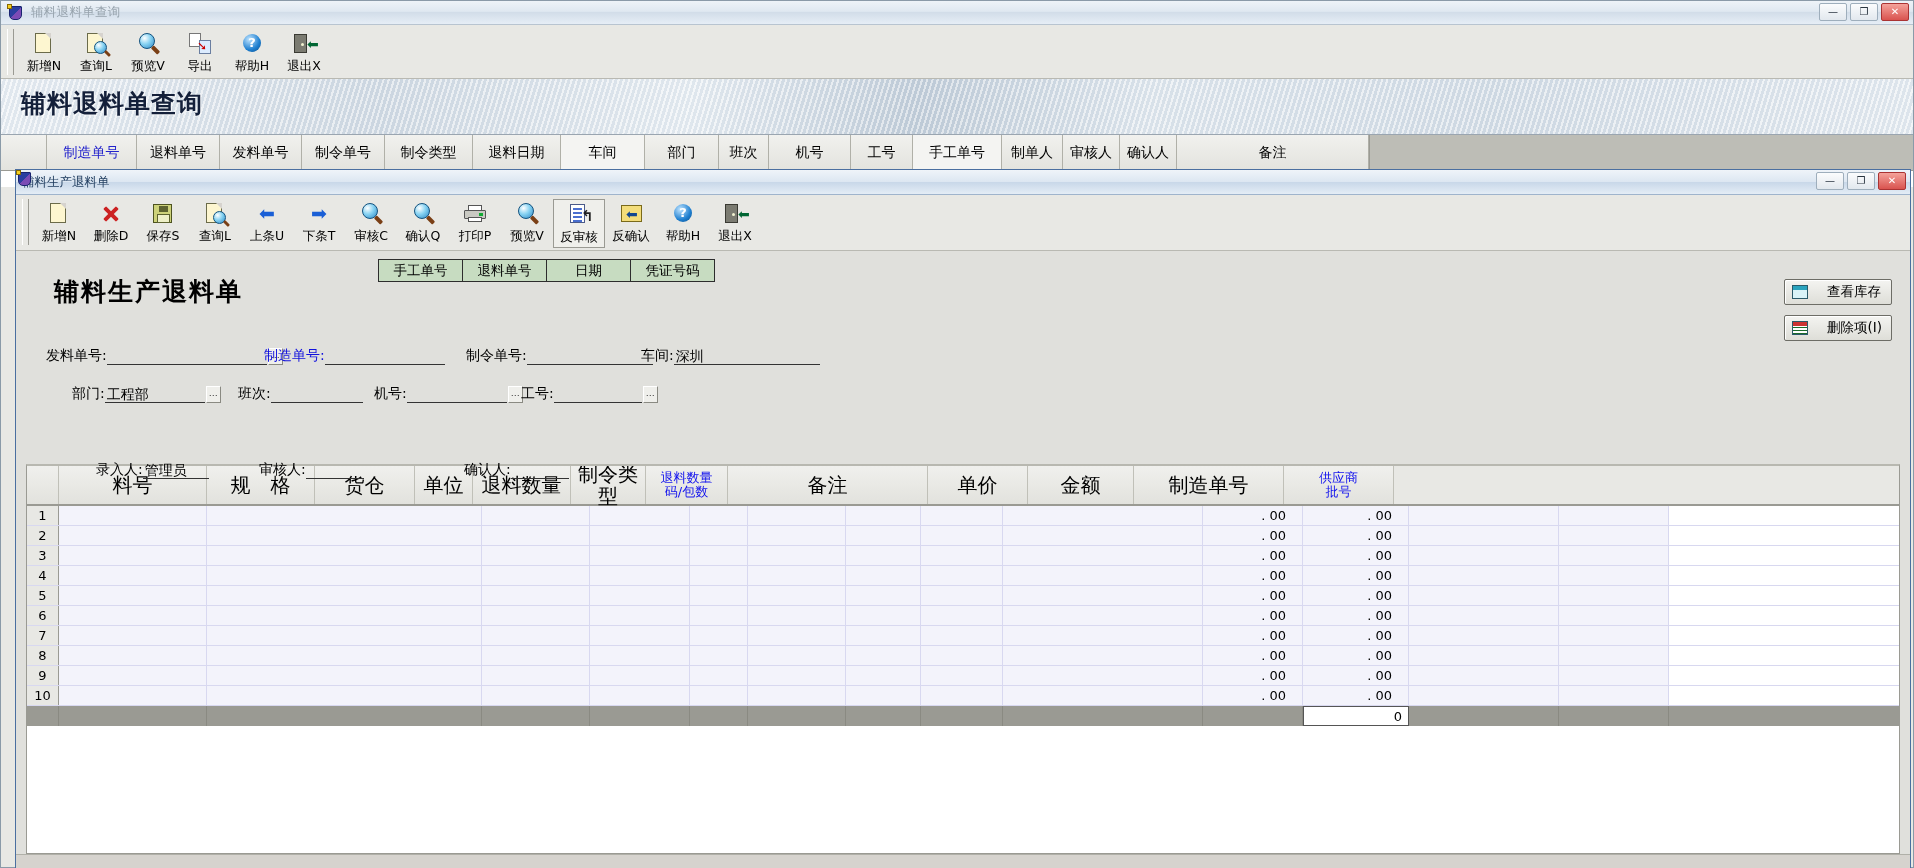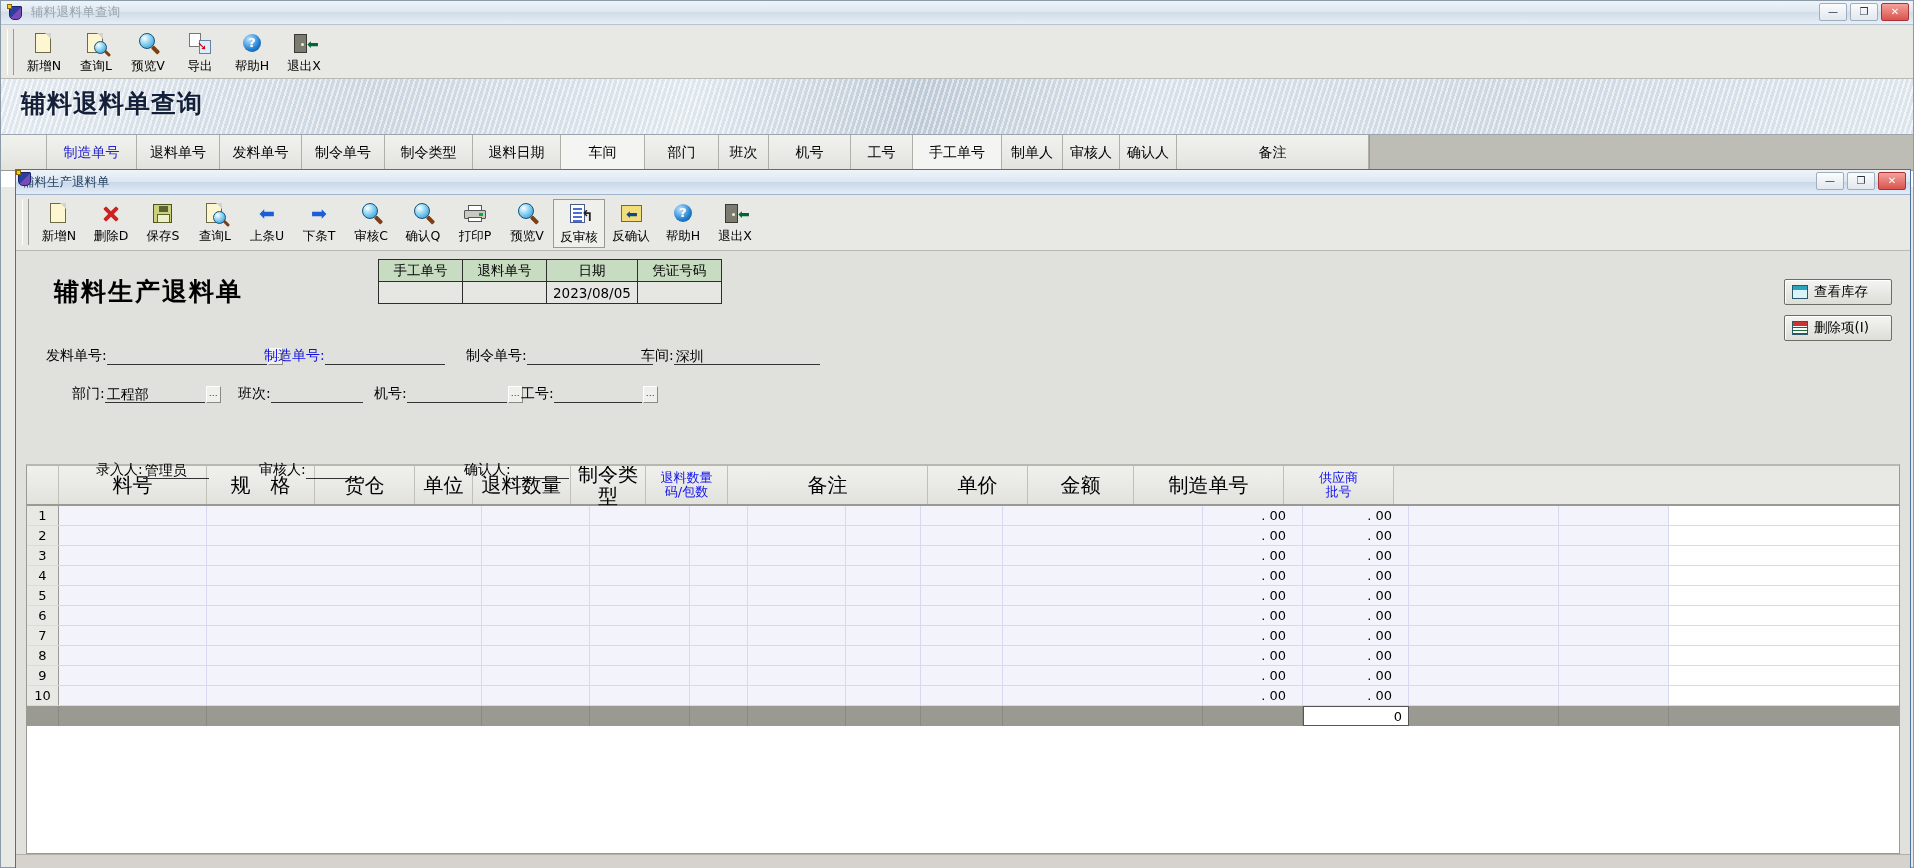--- a/index.html
+++ b/index.html
@@ -179,21 +179,21 @@
   .pickbtn {
     width: 15px; height: 17px; background: #efefeb; border: 1px solid #8a8a82;
     border-top-color:#fff; border-left-color:#fff;
     font-size: 9px; line-height: 12px; text-align: center; color:#333; margin-left: 1px;
   }
 
   .rbtn {
     position: absolute; width: 108px; height: 26px;
     background: linear-gradient(to bottom,#f4f4f1,#dedeD8);
     border: 1px solid #6d6d66; border-radius: 2px;
-    display: flex; align-items: center; gap: 6px; padding-left: 7px;
+    display: flex; align-items: center; gap: 19px; padding-left: 7px;
     font-size: 13.5px; color: #000;
     box-shadow: inset 1px 1px 0 #fff;
   }
   .rbtn .gi { width: 16px; height: 14px; border: 1px solid #2a5a6a; flex: none; position: relative; }
   .rbtn .gi.t1 { background: linear-gradient(to bottom,#2aa3bd 0 4px,#d9f3f8 4px 100%); }
   .rbtn .gi.t2 { background: #fff; }
   .rbtn .gi.t2:before { content:''; position:absolute; left:0; top:0; right:0; height:4px; background:#c33; }
   .rbtn .gi.t2:after { content:''; position:absolute; left:0; top:5px; right:0; bottom:0;
     background: repeating-linear-gradient(to bottom,#1a6a2a 0 1px,#fff 1px 3px); }
 
@@ -491,26 +491,20 @@
 
       <div class="form-title">辅料生产退料单</div>
 
       <table class="minitable">
         <tbody>
             <tr>
           <th>手工单号</th>
           <th>退料单号</th>
           <th>日期</th>
           <th>凭证号码</th>
-        </tr>
-        <tr>
-          <td></td>
-          <td></td>
-          <td>2023/08/05</td>
-          <td></td>
         </tr>
       </tbody>
         </table>
 
       <div class="fld-row" style="left:30px; top:96px;">
         <span class="lbl">发料单号:</span>
         <span class="uline" style="width:160px;"></span>
         <span class="pickbtn">…</span>
       </div>
       <div class="fld-row" style="left:248px; top:96px;">

